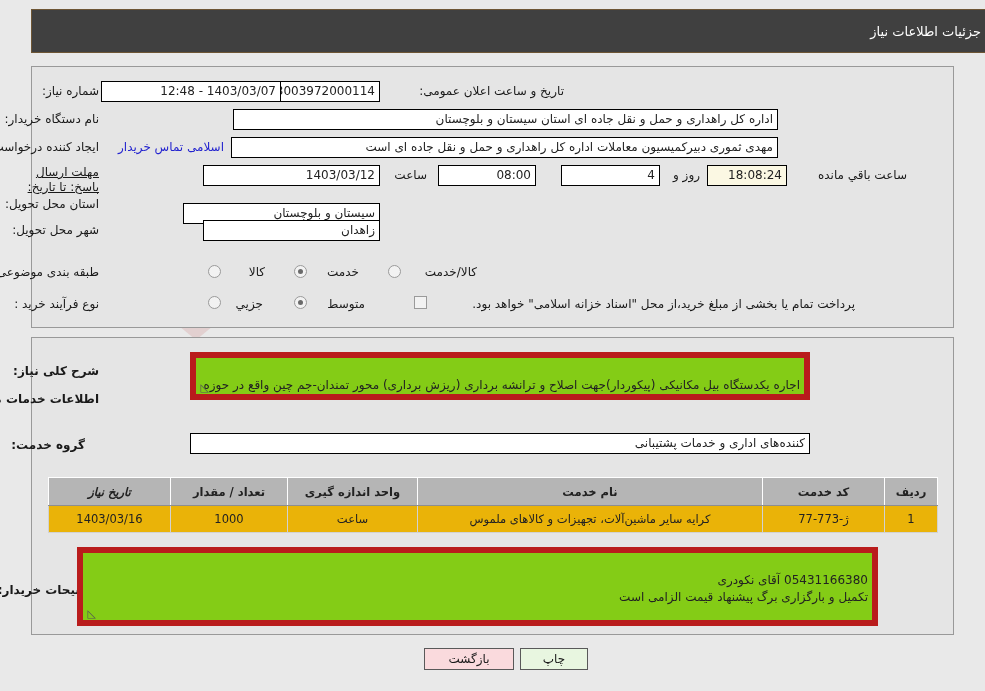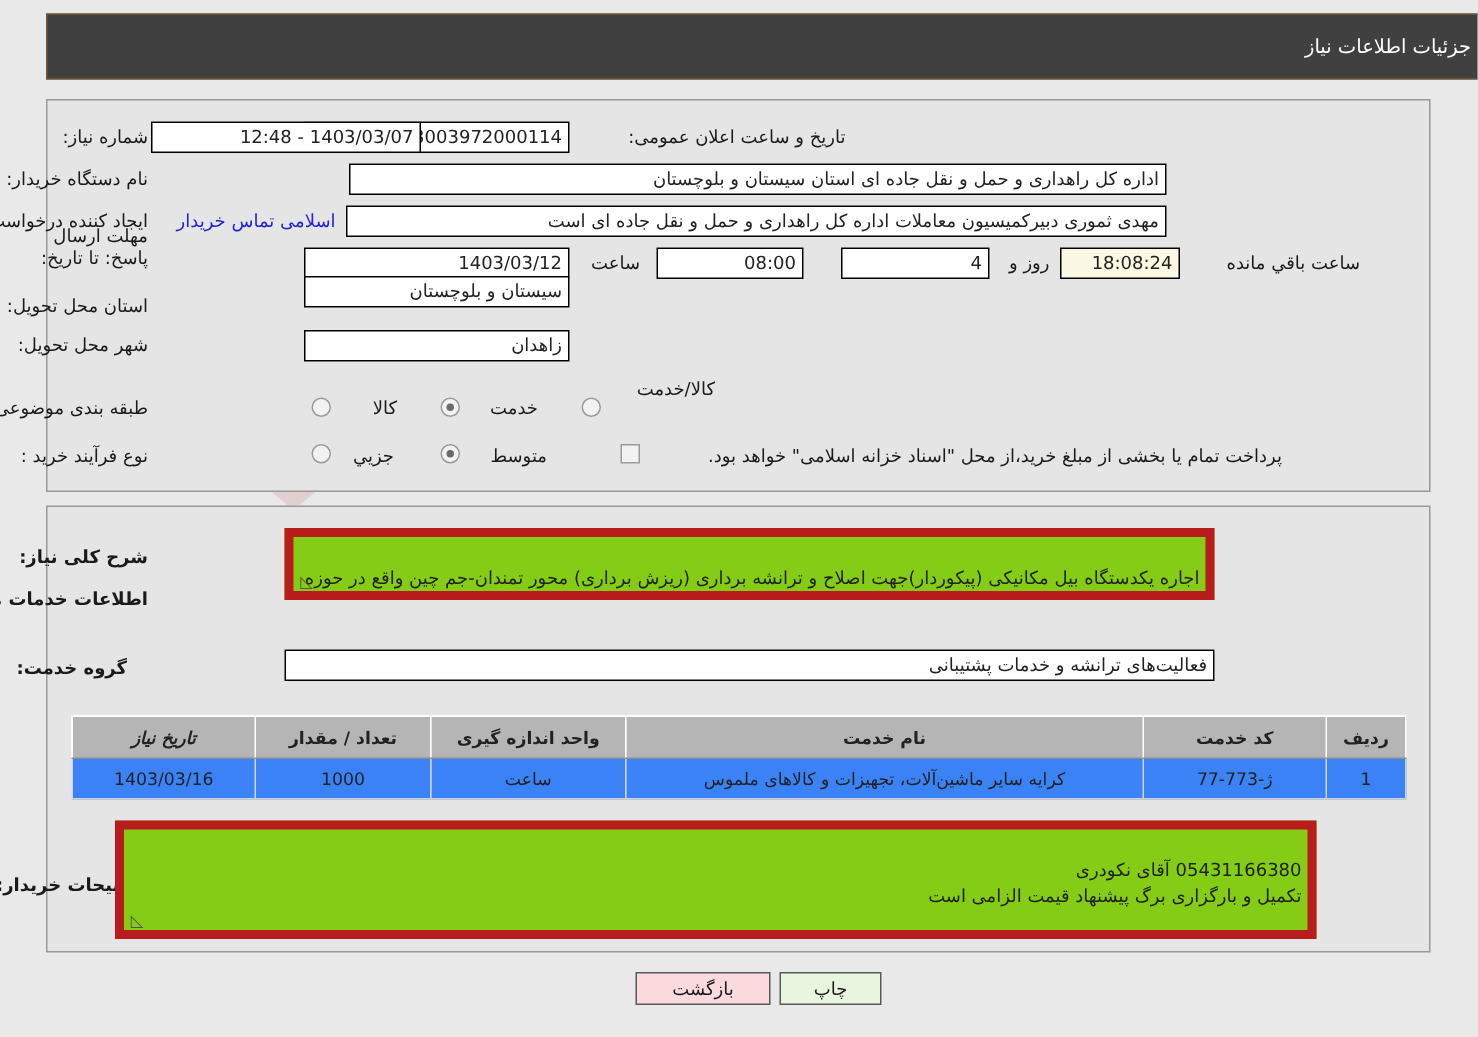--- a/index.html
+++ b/index.html
@@ -201,21 +201,21 @@
     color: #222;
     font-weight: bold;
     border: 1px solid #ffffff;
     border-bottom: 1px solid #8e8e8e;
     height: 27px;
     padding: 0 4px;
     text-align: center;
     white-space: nowrap;
   }
   .tbl td {
-    background: #3b82f6;
+    background: #eab308;
     border: 1px solid #d2d2d2;
     height: 26px;
     padding: 0 4px;
     text-align: center;
     color: #222;
     white-space: nowrap;
   }
 
   
   .btn {
@@ -253,63 +253,63 @@
 <div class="lbl" style="right:421px; top:84px;">تاریخ و ساعت اعلان عمومی:</div>
 <div class="fld" style="right:704px; top:81px; width:180px; left:auto;">1403/03/07 - 12:48</div>
 
 <div class="lbl" style="right:886px; top:112px;">نام دستگاه خریدار:</div>
 <div class="fld rt" style="left:233px; top:109px; width:545px;">اداره کل راهداری و حمل و نقل جاده ای استان سیستان و بلوچستان</div>
 
 <div class="lbl" style="right:886px; top:140px;">ایجاد کننده درخواست:</div>
 <div class="fld rt" style="left:231px; top:137px; width:547px;">مهدی ثموری دبیرکمیسیون معاملات اداره کل راهداری و حمل و نقل جاده ای است</div>
 <div class="link" style="left:118px; top:140px;">اسلامی تماس خریدار</div>
 
-<div class="lbl" style="right:886px; top:150px; width:86px; line-height:15px; white-space:normal;">مهلت ارسال پاسخ: تا تاریخ:</div>
+<div class="lbl" style="right:886px; top:165px; width:86px; line-height:15px; white-space:normal;text-decoration:underline;">مهلت ارسال پاسخ: تا تاریخ:</div>
 <div class="fld" style="right:605px; top:165px; width:177px;">1403/03/12</div>
 <div class="lbl" style="right:558px; top:168px;">ساعت</div>
 <div class="fld" style="right:449px; top:165px; width:98px;">08:00</div>
 <div class="fld" style="right:325px; top:165px; width:99px;">4</div>
 <div class="lbl" style="right:285px; top:168px;">روز و</div>
 <div class="fld yellow" style="right:198px; top:165px; width:80px;">18:08:24</div>
 <div class="lbl" style="right:78px; top:168px;">ساعت باقي مانده</div>
 
 <div class="lbl" style="right:886px; top:197px;">استان محل تحویل:</div>
-<div class="fld rt" style="right:605px; top:184px; width:177px;">سیستان و بلوچستان</div>
+<div class="fld rt" style="right:605px; top:203px; width:197px;">سیستان و بلوچستان</div>
 
 <div class="lbl" style="right:886px; top:223px;">شهر محل تحویل:</div>
 <div class="fld rt" style="right:605px; top:220px; width:177px;">زاهدان</div>
 
 <div class="lbl" style="right:886px; top:265px;">طبقه بندی موضوعی:</div>
 <span class="radio" style="right:764px; top:265px;"></span>
 <div class="lbl" style="right:720px; top:265px;">کالا</div>
 <span class="radio on" style="right:678px; top:265px;"></span>
 <div class="lbl" style="right:626px; top:265px;">خدمت</div>
 <span class="radio" style="right:584px; top:265px;"></span>
-<div class="lbl" style="right:508px; top:252px;">کالا/خدمت</div>
+<div class="lbl" style="right:508px; top:265px;">کالا/خدمت</div>
 
 <div class="lbl" style="right:886px; top:297px;">نوع فرآیند خرید :</div>
 <span class="radio" style="right:764px; top:296px;"></span>
 <div class="lbl" style="right:722px; top:297px;">جزیي</div>
 <span class="radio on" style="right:678px; top:296px;"></span>
 <div class="lbl" style="right:620px; top:297px;">متوسط</div>
 <span class="checkbox" style="right:558px; top:296px;"></span>
 <div class="lbl" style="right:130px; top:297px;">پرداخت تمام یا بخشی از مبلغ خرید،از محل "اسناد خزانه اسلامی" خواهد بود.</div>
 
 <div class="panel" id="panel-middle"></div>
 
 <div class="lbl bold" style="right:886px; top:364px;">شرح کلی نیاز:</div>
 <div class="ta" style="right:175px; top:352px; left:190px; height:48px;">
   <span>اجاره یکدستگاه بیل مکانیکی (پیکوردار)جهت اصلاح و ترانشه برداری (ریزش برداری) محور تمندان-جم چین واقع در حوزه استحفاظی شهرستان تفتان</span>
   <span class="grip">◺</span>
 </div>
 
 <div class="lbl bold" style="right:886px; top:392px;">اطلاعات خدمات مورد نیاز</div>
 
 <div class="lbl bold" style="right:900px; top:438px;">گروه خدمت:</div>
-<div class="fld rt" style="right:175px; top:433px; left:190px; width:auto;">فعالیت‌های ترانشه و خدمات پشتیبانی</div>
+<div class="fld rt" style="right:175px; top:433px; left:190px; width:auto;">کننده‌های اداری و خدمات پشتیبانی</div>
 
 <table class="tbl">
   <thead>
     <tr>
       <th style="width:44px;">ردیف</th>
       <th style="width:113px;">کد خدمت</th>
       <th>نام خدمت</th>
       <th style="width:121px;">واحد اندازه گیری</th>
       <th style="width:108px;">تعداد / مقدار</th>
       <th style="width:113px;font-style:italic;">تاریخ نیاز</th>

